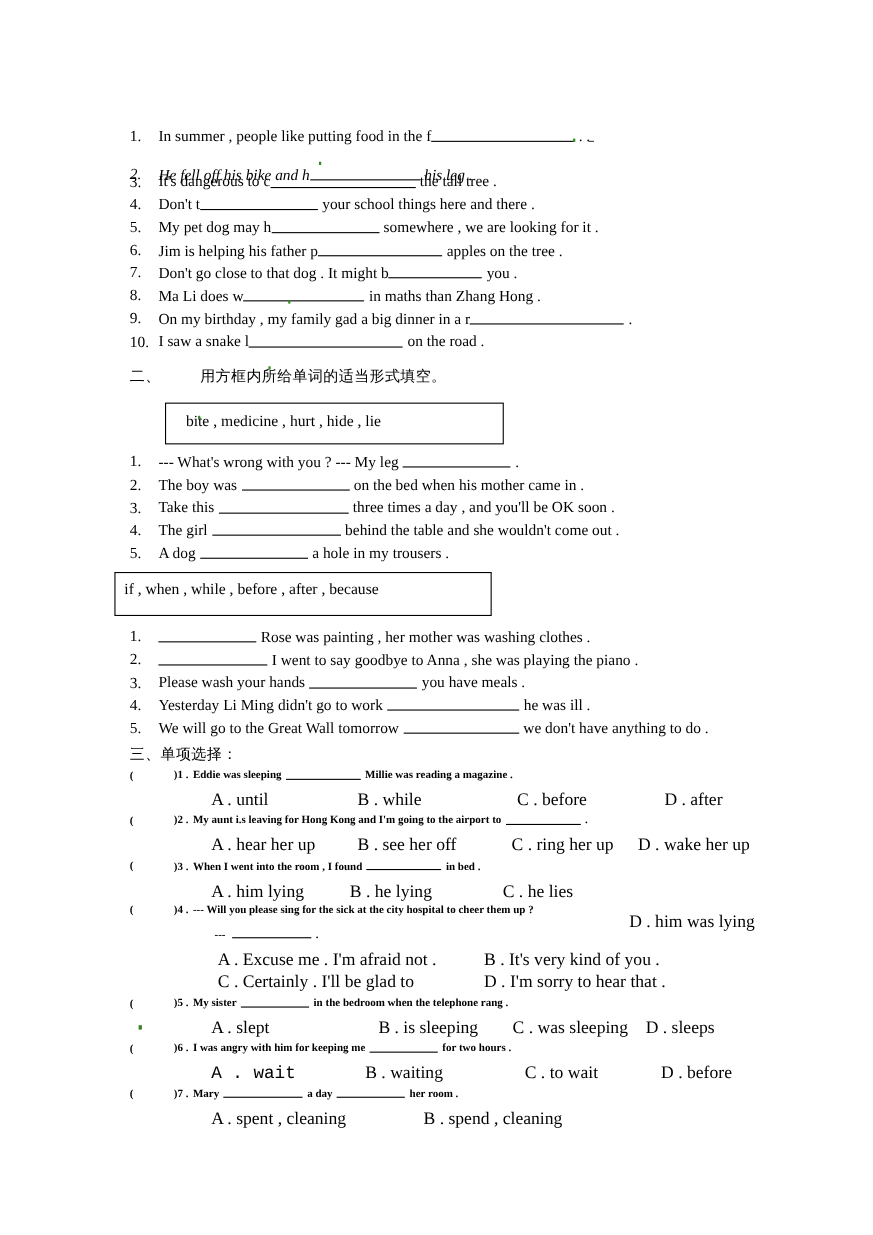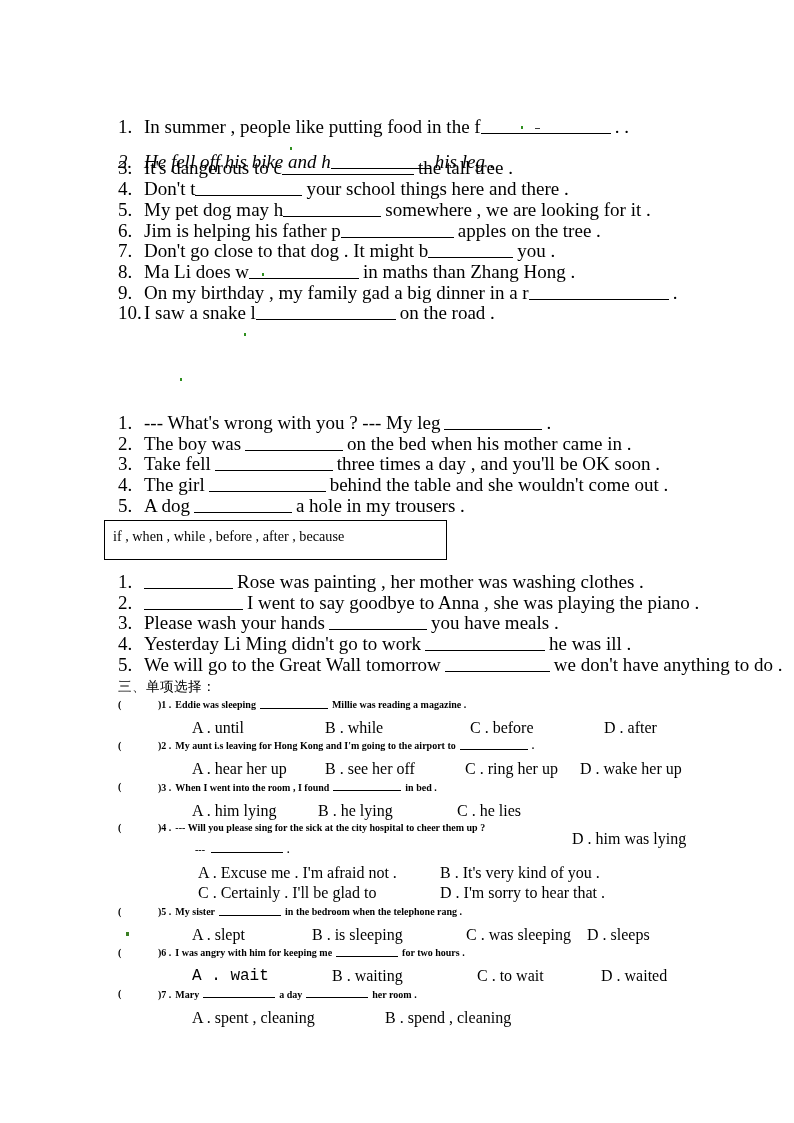--- a/index.html
+++ b/index.html
@@ -22,21 +22,21 @@
     left: 0; top: 0;
     width: 794px;
     height: 1123px;
   }
 
   
   .blk {
     position: absolute;
     white-space: nowrap;
     line-height: 20.7px;
-    font-size: 19px;
+    font-size: 14px;
   }
 
   .cn-head {
     font-family: "DejaVu Sans", "Liberation Sans", sans-serif;
     font-size: 13.6px;
     letter-spacing: 0.4px;
   }
 
   .num {
     display: inline-block;
@@ -100,26 +100,32 @@
       <div class="blk" style="left: 118px; top: 156.4px;"><span class="num">3.</span><span>It's dangerous to c</span><span class="bl" style="width:132px"></span><span style="display:inline-block;width:4px"></span><span>the tall tree .</span></div>
       <div class="blk" style="left: 118px; top: 177.1px;"><span class="num">4.</span><span>Don't t</span><span class="bl" style="width:107px"></span><span style="display:inline-block;width:4px"></span><span>your school things here and there .</span></div>
       <div class="blk" style="left: 118px; top: 197.8px;"><span class="num">5.</span><span>My pet dog may h</span><span class="bl" style="width:98px"></span><span style="display:inline-block;width:4px"></span><span>somewhere , we are looking for it .</span></div>
       <div class="blk" style="left: 118px; top: 218.5px;"><span class="num">6.</span><span>Jim is helping his father p</span><span class="bl" style="width:113px"></span><span style="display:inline-block;width:4px"></span><span>apples on the tree .</span></div>
       <div class="blk" style="left: 118px; top: 239.2px;"><span class="num">7.</span><span>Don't go close to that dog . It might b</span><span class="bl" style="width:85px"></span><span style="display:inline-block;width:4px"></span><span>you .</span></div>
       <div class="blk" style="left: 118px; top: 259.9px;"><span class="num">8.</span><span>Ma Li does w</span><span class="bl" style="width:110px"></span><span style="display:inline-block;width:4px"></span><span>in maths than Zhang Hong .</span></div>
       <div class="blk" style="left: 118px; top: 280.6px;"><span class="num">9.</span><span>On my birthday , my family gad a big dinner in a r</span><span class="bl" style="width:140px"></span><span style="display:inline-block;width:4px"></span><span>.</span></div>
       <div class="blk" style="left: 118px; top: 301.3px;"><span class="num">10.</span><span>I saw a snake l</span><span class="bl" style="width:140px"></span><span style="display:inline-block;width:4px"></span><span>on the road .</span></div>
     </div>
 
+  <div class="blk cn-head" style="left:118px; top:332px;">
+    <span>二、</span><span style="display:inline-block;width:36px"></span><span>用方框内所给单词的适当形式填空。</span>
+  </div>
 
+  <div class="wordbox" style="left:150px; top:366px; width:308px; height:38px;">
+    <span class="inner" style="left:18px; top:6px;">bite  ,   medicine ,   hurt ,   hide ,   lie</span>
+  </div>
 
   <div id="s2">
       <div class="blk" style="left: 118px; top: 411px;"><span class="num">1.</span><span>--- What's wrong with you ?        --- My leg</span><span style="display:inline-block;width:4px"></span><span class="bl" style="width:98px"></span><span style="display:inline-block;width:4px"></span><span>.</span></div>
       <div class="blk" style="left: 118px; top: 431.7px;"><span class="num">2.</span><span>The boy was</span><span style="display:inline-block;width:4px"></span><span class="bl" style="width:98px"></span><span style="display:inline-block;width:4px"></span><span>on the bed when his mother came in .</span></div>
-      <div class="blk" style="left: 118px; top: 452.4px;"><span class="num">3.</span><span>Take fell</span><span style="display:inline-block;width:4px"></span><span class="bl" style="width:118px"></span><span style="display:inline-block;width:4px"></span><span>three times a day , and you'll be OK soon .</span></div>
+      <div class="blk" style="left: 118px; top: 452.4px;"><span class="num">3.</span><span>Take this</span><span style="display:inline-block;width:4px"></span><span class="bl" style="width:118px"></span><span style="display:inline-block;width:4px"></span><span>three times a day , and you'll be OK soon .</span></div>
       <div class="blk" style="left: 118px; top: 473.1px;"><span class="num">4.</span><span>The girl</span><span style="display:inline-block;width:4px"></span><span class="bl" style="width:117px"></span><span style="display:inline-block;width:4px"></span><span>behind the table and she wouldn't come out .</span></div>
       <div class="blk" style="left: 118px; top: 493.8px;"><span class="num">5.</span><span>A dog</span><span style="display:inline-block;width:4px"></span><span class="bl" style="width:98px"></span><span style="display:inline-block;width:4px"></span><span>a hole in my trousers .</span></div>
     </div>
 
   <div class="wordbox" style="left:104px; top:520px; width:343px; height:40px;">
     <span class="inner" style="left:8px; top:5px;">if ,    when ,   while ,   before ,   after ,   because</span>
   </div>
 
   <div id="s2b">
       <div class="blk" style="left: 118px; top: 570px;"><span class="num">1.</span><span class="bl" style="width:89px"></span><span style="display:inline-block;width:4px"></span><span>Rose was painting , her mother was washing clothes .</span></div>
@@ -148,28 +154,28 @@
       <div class="opt" style="left: 457px; top: 801.5px;">C . he lies</div>
       <div class="opt" style="left: 572px; top: 801.5px; margin-top: 28px;">D . him was lying</div>
       <div class="mc-stem" style="left: 118px; top: 822.2px;"><span class="mc-paren">(</span><span>)</span><span>4 .</span><span style="display:inline-block;width:4px"></span><span>--- Will you please sing for the sick at the city hospital to cheer them up ?</span><span></span></div>
       <div class="mc-stem" style="left: 195px; top: 842.9px;"><span>---</span><span style="display:inline-block;width:6px"></span><span class="bl" style="width:72px"></span><span style="display:inline-block;width:4px"></span><span>.</span></div>
       <div class="opt" style="left: 198px; top: 863.6px;">A . Excuse me . I'm afraid not .</div>
       <div class="opt" style="left: 440px; top: 863.6px;">B . It's very kind of you .</div>
       <div class="opt" style="left: 198px; top: 884.3px;">C . Certainly . I'll be glad to</div>
       <div class="opt" style="left: 440px; top: 884.3px;">D . I'm sorry to hear that .</div>
       <div class="mc-stem" style="left: 118px; top: 905px;"><span class="mc-paren">(</span><span>)</span><span>5 .</span><span style="display:inline-block;width:4px"></span><span>My sister</span><span style="display:inline-block;width:4px"></span><span class="bl" style="width:62px"></span><span style="display:inline-block;width:4px"></span><span>in the bedroom when the telephone rang .</span></div>
       <div class="opt" style="left: 192px; top: 925.7px;">A . slept</div>
-      <div class="opt" style="left: 312px; top: 925.7px; font-family: Liberation Serif, serif;">B . is sleeping</div>
+      <div class="opt" style="left: 344px; top: 925.7px; font-family: Liberation Serif, serif;">B . is sleeping</div>
       <div class="opt" style="left: 466px; top: 925.7px;">C . was sleeping</div>
       <div class="opt" style="left: 587px; top: 925.7px;">D . sleeps</div>
       <div class="mc-stem" style="left: 118px; top: 946.4px;"><span class="mc-paren">(</span><span>)</span><span>6 .</span><span style="display:inline-block;width:4px"></span><span>I was angry with him for keeping me</span><span style="display:inline-block;width:4px"></span><span class="bl" style="width:62px"></span><span style="display:inline-block;width:4px"></span><span>for two hours .</span></div>
       <div class="opt" style="left: 192px; top: 967.1px; font-family: Liberation Mono, monospace;">A . wait</div>
       <div class="opt" style="left: 332px; top: 967.1px;">B . waiting</div>
       <div class="opt" style="left: 477px; top: 967.1px;">C . to wait</div>
-      <div class="opt" style="left: 601px; top: 967.1px;">D . waited</div>
+      <div class="opt" style="left: 601px; top: 967.1px;">D . before</div>
       <div class="mc-stem" style="left: 118px; top: 987.8px;"><span class="mc-paren">(</span><span>)</span><span>7 .</span><span style="display:inline-block;width:4px"></span><span>Mary</span><span style="display:inline-block;width:4px"></span><span class="bl" style="width:72px"></span><span style="display:inline-block;width:4px"></span><span>a day</span><span style="display:inline-block;width:4px"></span><span class="bl" style="width:62px"></span><span style="display:inline-block;width:4px"></span><span>her room .</span></div>
       <div class="opt" style="left: 192px; top: 1008.5px;">A . spent , cleaning</div>
       <div class="opt" style="left: 385px; top: 1008.5px;">B . spend , cleaning</div>
     </div>
 
   <span class="speck" style="left:521px; top:126px;"></span>
   <span class="dash-dot" style="left:535px; top:128px;"></span>
   <span class="speck" style="left:290px; top:147px;"></span>
   <span class="speck" style="left:262px; top:273px;"></span>
   <span class="speck2" style="left:126px; top:932px;"></span>

